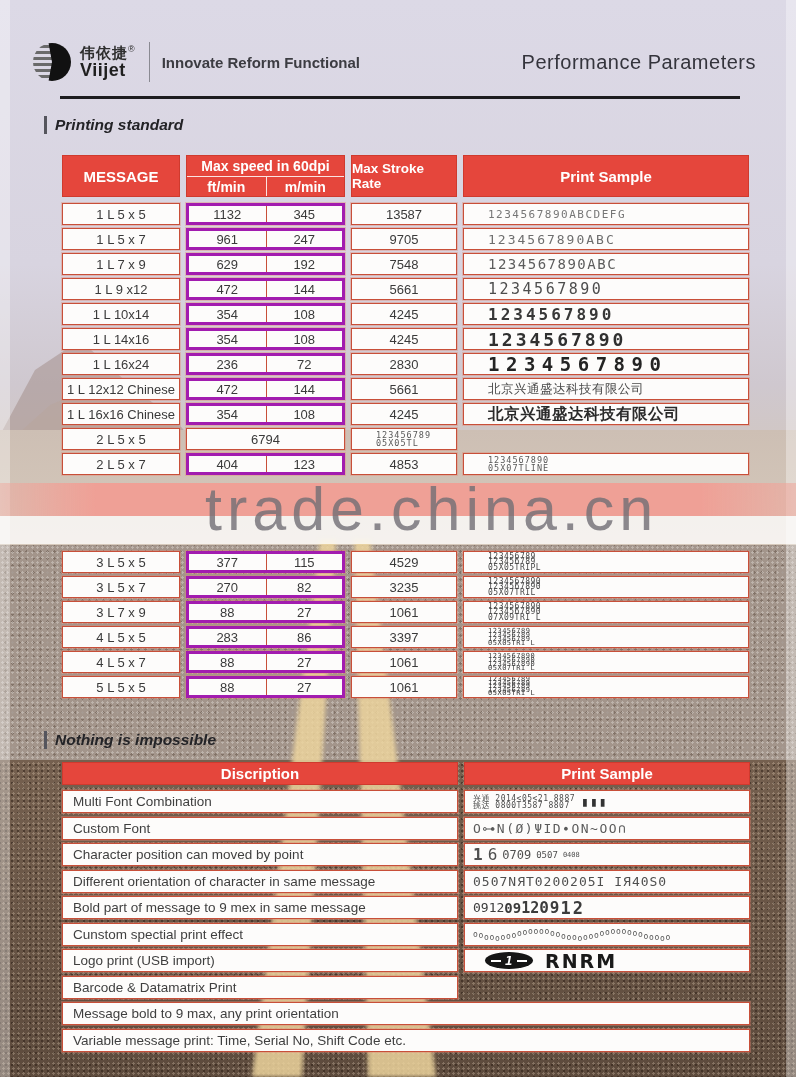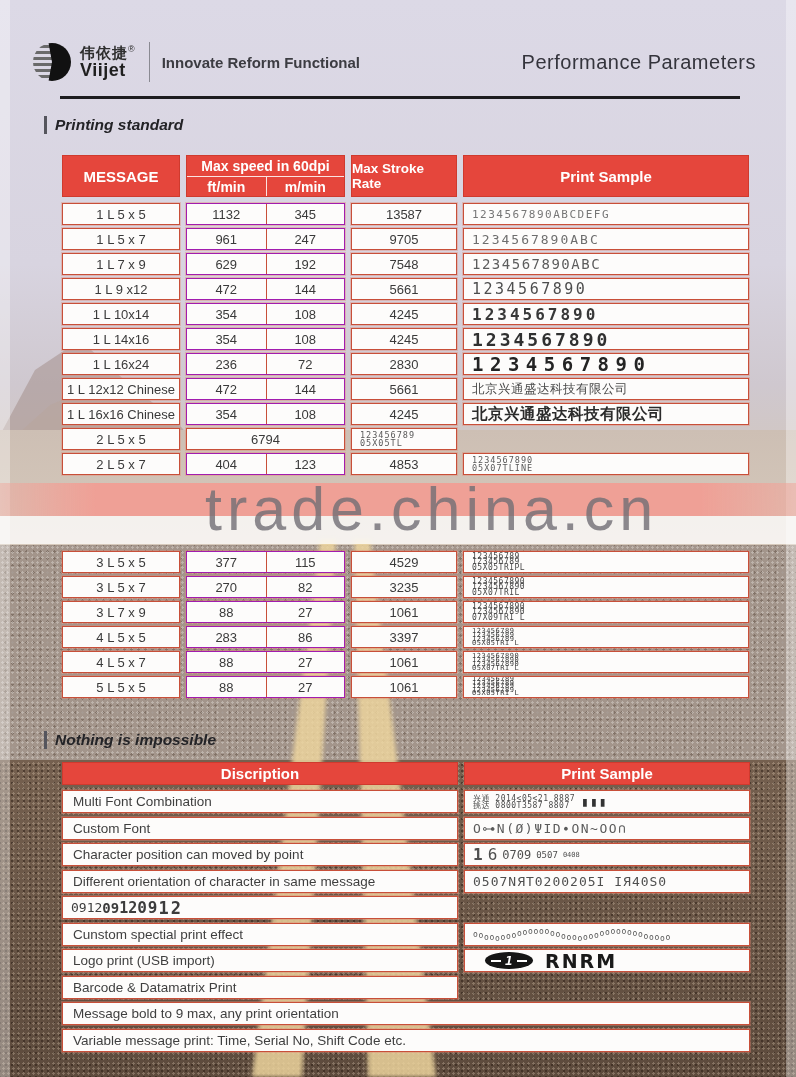--- a/index.html
+++ b/index.html
@@ -49,24 +49,24 @@
   .hcell{background:#e5463c;color:#fff;font-weight:bold;font-size:15px;display:flex;align-items:center;justify-content:center;border:1px solid #cf3a2e;box-sizing:border-box;}
   .speed-head{flex-direction:column;padding:0;align-items:stretch;}
   .speed-top{height:20px;display:flex;align-items:center;justify-content:center;font-size:14px;border-bottom:1px solid rgba(255,255,255,.85);}
   .speed-bottom{flex:1;display:grid;grid-template-columns:1fr 1fr;}
   .speed-bottom .h2{display:flex;align-items:center;justify-content:center;font-size:14px;}
   .speed-bottom .h2.r{border-left:1px solid rgba(255,255,255,.85);}
   .hcell.stroke{font-size:13.5px;}
 
   .spec-row{display:grid;grid-template-columns:118px 159px 106px 286px;column-gap:6px;height:22px;margin-bottom:3px;}
   .cell{background:#fdfcfb;border:1px solid #c84f39;box-shadow:0 0 0 1px rgba(228,138,118,.4);box-sizing:border-box;display:flex;align-items:center;justify-content:center;font-size:13px;color:#3a3a3a;}
-  .speedpair{background:#fdfcfb;border:1px solid #a21caf;box-shadow:0 0 0 1px rgba(228,138,118,.4);box-sizing:border-box;display:grid;grid-template-columns:1fr 1fr;}
+  .speedpair{background:#fdfcfb;border:3px solid #a21caf;box-shadow:0 0 0 1px rgba(228,138,118,.4);box-sizing:border-box;display:grid;grid-template-columns:1fr 1fr;}
   .speedpair .half{display:flex;align-items:center;justify-content:center;font-size:13px;color:#3a3a3a;}
   .speedpair .half-r{border-left:1px solid #c84f39;}
-  .sample-cell{justify-content:flex-start;padding-left:8px;overflow:hidden;flex-direction:column;align-items:flex-start;justify-content:center;}
+  .sample-cell{justify-content:flex-start;padding-left:24px;overflow:hidden;flex-direction:column;align-items:flex-start;justify-content:center;}
   .sample-cell .sline{font-family:"DejaVu Sans Mono",monospace;white-space:nowrap;}
 
   
   .s1 .sline{font-size:11px;letter-spacing:1.5px;color:#767676;}
   .s2 .sline{font-size:13px;letter-spacing:2px;color:#6e6e6e;}
   .s3 .sline{font-size:14px;letter-spacing:1.5px;color:#5c5c5c;}
   .s4 .sline{font-size:15px;letter-spacing:2.5px;color:#4d4d4d;}
   .s5 .sline{font-size:16px;font-weight:bold;letter-spacing:3px;color:#383838;}
   .s6 .sline{font-size:18px;font-weight:bold;letter-spacing:3px;color:#303030;}
   .s7 .sline{font-size:19px;font-weight:bold;letter-spacing:6.5px;color:#242424;}
@@ -444,20 +444,21 @@
             <span class="cseg cseg-5">0408</span>
           </div>
         </div>
         <div class="feat-row">
           <div class="cell desc-cell">Different orientation of character in same message</div>
           <div class="cell fsample">
             <span class="f-orient">0507NЯT0200205I IЯ40S0</span>
           </div>
         </div>
         <div class="feat-row">
+          <div class="cell desc-cell">Bold part of message to 9 mex in same message</div>
           <div class="cell fsample">
             <span class="bseg bseg-1">0912</span>
             <span class="bseg bseg-2">09</span>
             <span class="bseg bseg-3">12</span>
             <span class="bseg bseg-4">09</span>
             <span class="bseg bseg-5">12</span>
           </div>
         </div>
         <div class="feat-row">
           <div class="cell desc-cell">Cunstom spectial print effect</div>

